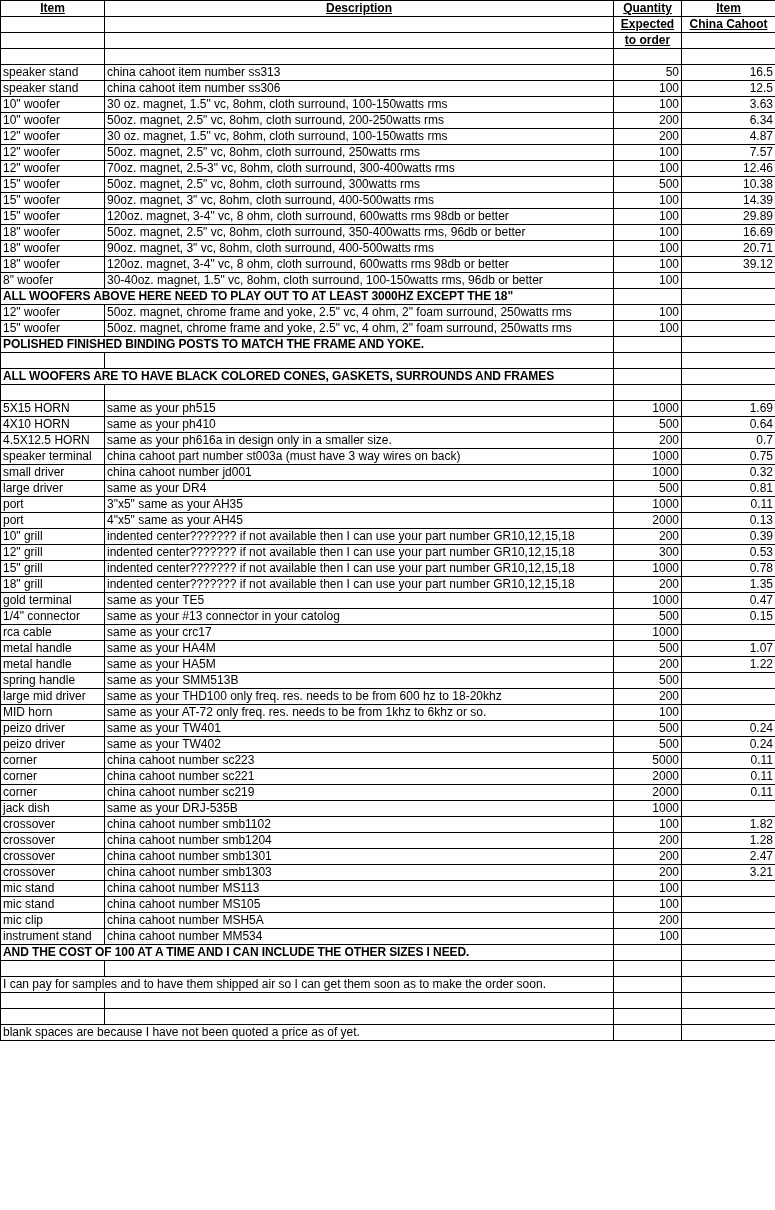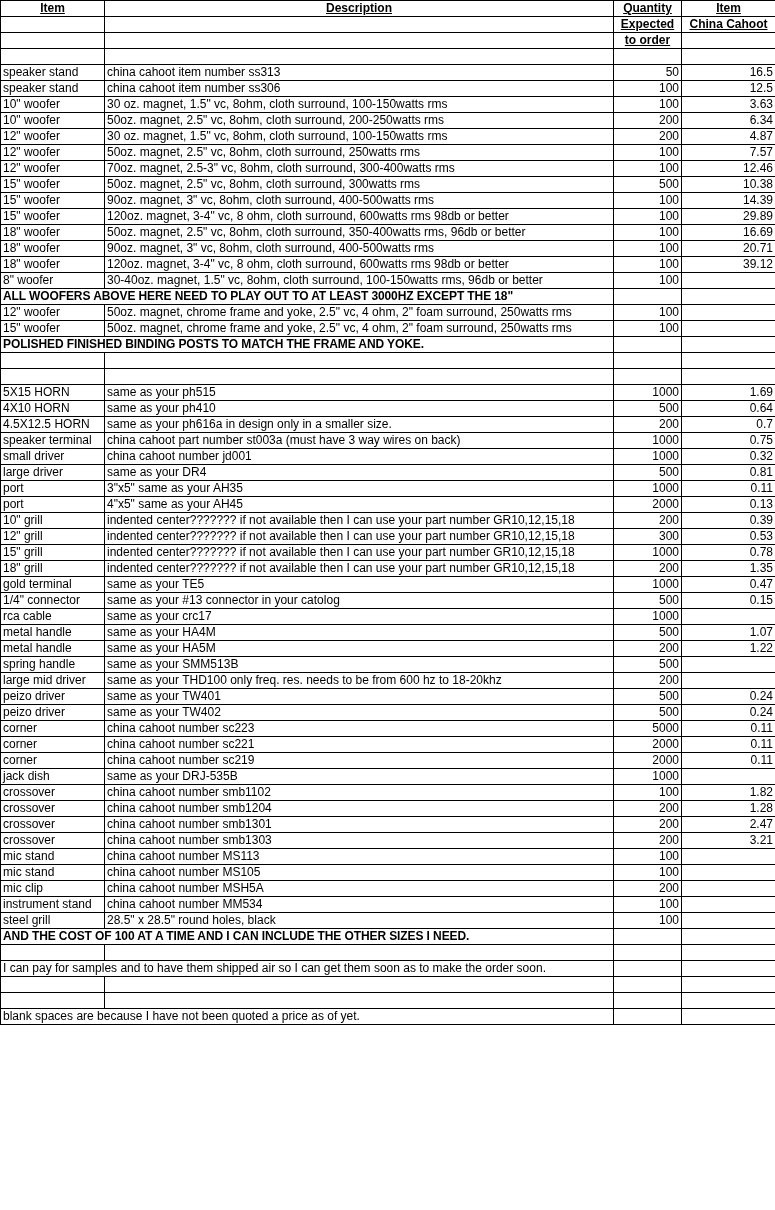--- a/index.html
+++ b/index.html
@@ -210,20 +210,25 @@
           <td class="num"></td>
           <td class="num"></td>
         </tr>
         <tr>
           <td class="blank"></td>
           <td class="blank"></td>
           <td class="blank"></td>
           <td class="blank"></td>
         </tr>
         <tr>
+          <td class="note" colspan="2">ALL WOOFERS ARE TO HAVE BLACK COLORED CONES, GASKETS, SURROUNDS AND FRAMES</td>
+          <td class="num"></td>
+          <td class="num"></td>
+        </tr>
+        <tr>
           <td class="blank"></td>
           <td class="blank"></td>
           <td class="blank"></td>
           <td class="blank"></td>
         </tr>
         <tr>
           <td class="plain">5X15 HORN</td>
           <td class="plain">same as your ph515</td>
           <td class="num">1000</td>
           <td class="num">1.69</td>
@@ -330,20 +335,26 @@
           <td class="num">500</td>
           <td class="num"></td>
         </tr>
         <tr>
           <td class="plain">large mid driver</td>
           <td class="plain">same as your THD100 only freq. res. needs to be from 600 hz to 18-20khz</td>
           <td class="num">200</td>
           <td class="num"></td>
         </tr>
         <tr>
+          <td class="plain">MID horn</td>
+          <td class="plain">same as your AT-72 only freq. res. needs to be from 1khz to 6khz or so.</td>
+          <td class="num">100</td>
+          <td class="num"></td>
+        </tr>
+        <tr>
           <td class="plain">peizo driver</td>
           <td class="plain">same as your TW401</td>
           <td class="num">500</td>
           <td class="num">0.24</td>
         </tr>
         <tr>
           <td class="plain">peizo driver</td>
           <td class="plain">same as your TW402</td>
           <td class="num">500</td>
           <td class="num">0.24</td>
@@ -410,26 +421,20 @@
         </tr>
         <tr>
           <td class="plain">mic clip</td>
           <td class="plain">china cahoot number MSH5A</td>
           <td class="num">200</td>
           <td class="num"></td>
         </tr>
         <tr>
           <td class="plain">instrument stand</td>
           <td class="plain">china cahoot number MM534</td>
-          <td class="num">100</td>
-          <td class="num"></td>
-        </tr>
-        <tr>
-          <td class="plain">steel grill</td>
-          <td class="plain">28.5" x 28.5" round holes, black</td>
           <td class="num">100</td>
           <td class="num"></td>
         </tr>
         <tr>
           <td class="note" colspan="2">AND THE COST OF 100 AT A TIME AND I CAN INCLUDE THE OTHER SIZES I NEED.</td>
           <td class="num"></td>
           <td class="num"></td>
         </tr>
         <tr>
           <td class="blank"></td>

